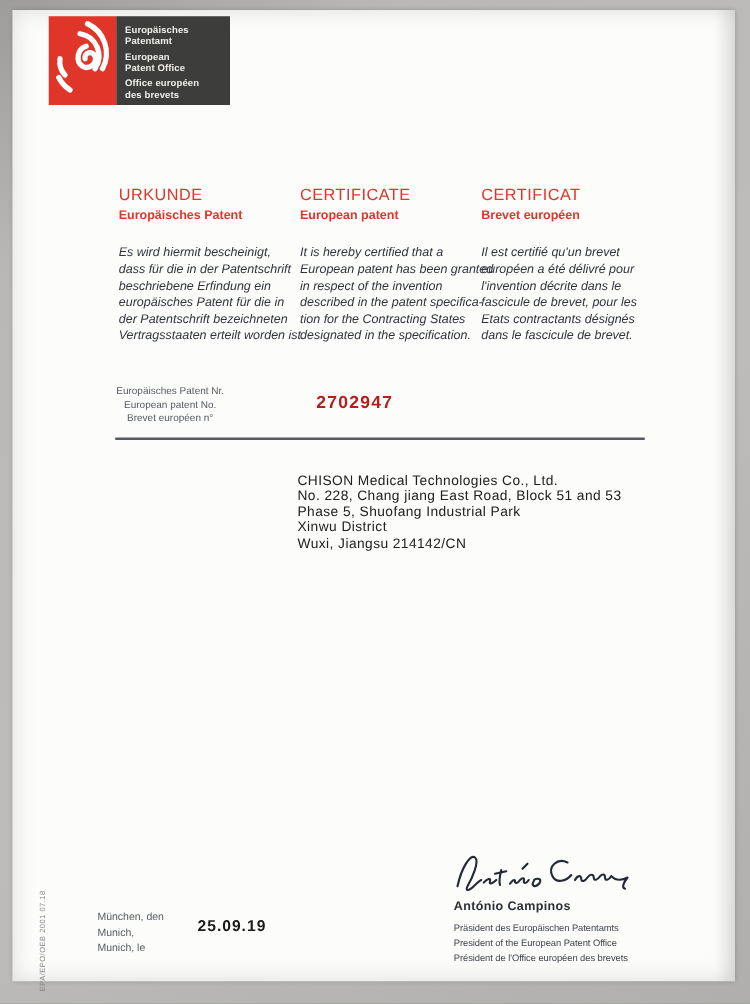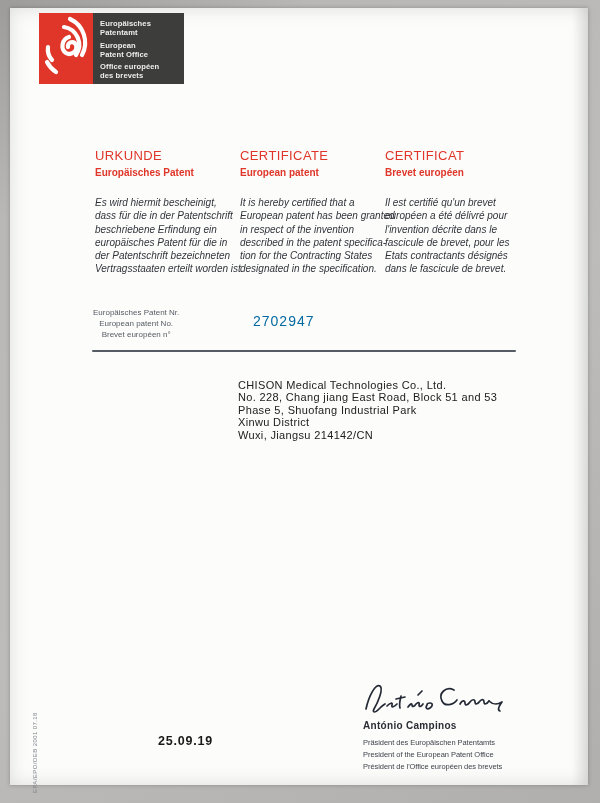--- a/index.html
+++ b/index.html
@@ -45,22 +45,22 @@
   }
   .bodytxt{
     position:absolute;top:68px;left:0;color:#30343a;
     font-size:10px;line-height:13.3px;white-space:pre;font-weight:500;font-style:italic;
   }
   
   .labelblock{position:absolute;color:var(--label-gray,#565b63);font-size:8px;line-height:10.8px;}
   .labelblock div{white-space:pre;}
   .patent-no-labels{left:83px;top:300px;text-align:center;}
   .patent-no-value{
-    position:absolute;left:243px;top:305px;color:#0369a1;
-    font-size:14px;font-weight:normal;letter-spacing:1px;
+    position:absolute;left:243px;top:305px;color:#b91c1c;
+    font-size:14px;font-weight:bold;letter-spacing:1px;
   }
   .rule{
     position:absolute;left:82px;top:342px;width:424px;height:2px;
     background:rgba(56,62,72,0.85);border-radius:1px;
   }
   .proprietor-labels{left:83px;top:347px;}
   .address{
     position:absolute;left:228px;top:371px;color:#212121;
     font-size:11px;line-height:12.4px;letter-spacing:0.35px;
   }
@@ -152,20 +152,25 @@
     <div class="address">
       <div>CHISON Medical Technologies Co., Ltd.</div>
       <div>No. 228, Chang jiang East Road, Block 51 and 53</div>
       <div>Phase 5, Shuofang Industrial Park</div>
       <div>Xinwu District</div>
       <div>Wuxi, Jiangsu 214142/CN</div>
     </div>
 
     <div class="form-number">EPA/EPO/OEB 2001 07.18</div>
 
+    <div class="labelblock place-labels">
+      <div>München, den</div>
+      <div>Munich,</div>
+      <div>Munich, le</div>
+    </div>
     <div class="date-value">25.09.19</div>
 
     <svg class="signature-svg" width="160" height="42" viewBox="0 0 160 42">
       <g stroke="#242a35" fill="none" stroke-width="1.7" stroke-linecap="round" stroke-linejoin="round">
         <path d="M8,31 C11,17 18,5 22,8 C26,11 19,26 16,31 C14,35 17,35 21,31 C23,29 25,27 27,26"></path>
         <path d="M29,28 C32,25 35,24 34,27 C33,30 36,29 39,26"></path>
         <path d="M43,18 C42,22 41,27 42,30"></path>
         <path d="M38,21 L47,19"></path>
         <path d="M50,29 C52,26 54,25 54,27 C54,29 56,29 58,26 C60,24 62,24 61,27 C61,29 63,29 65,26"></path>
         <path d="M60,17 L64,13"></path>

